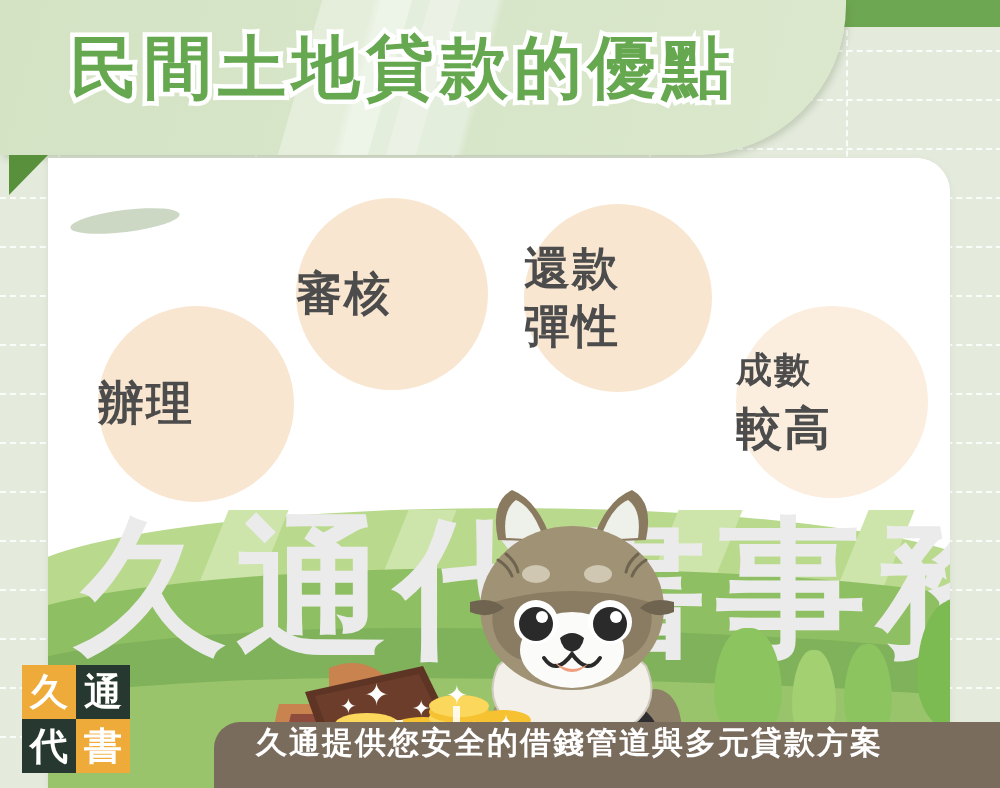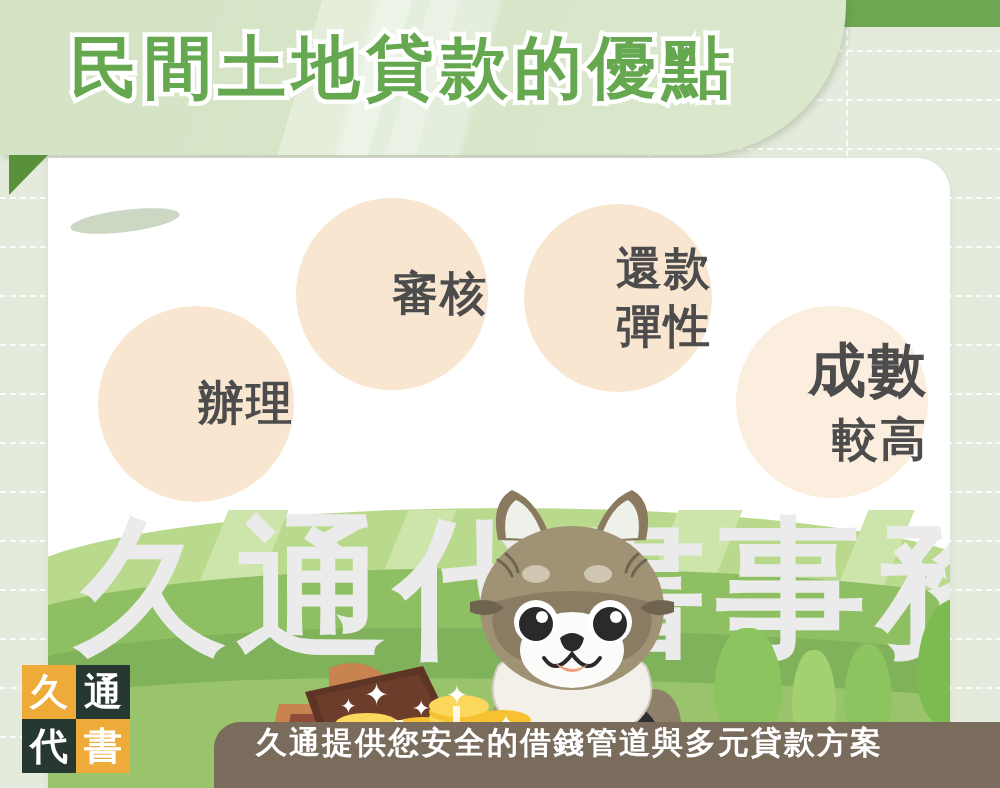--- a/index.html
+++ b/index.html
@@ -108,21 +108,21 @@
     border-bottom:3px solid #e8c47a;border-radius:50%;transform:rotate(-9deg);
   }
   .hat-shadow{
     position:absolute;left:22px;top:52px;width:110px;height:22px;
     background:rgba(86,126,60,.30);border-radius:50%;transform:rotate(-7deg);
   }
 
   
   .bubble{
     position:absolute;border-radius:50%;background:#f8e6d0;
-    display:flex;flex-direction:column;align-items:flex-end;justify-content:center;
+    display:flex;flex-direction:column;align-items:flex-start;justify-content:center;
   }
   .bubble.pale{background:#fbeede;}
   .bubble span{
     display:block;color:#4c4c4c;font-weight:bold;line-height:1.04;
     letter-spacing:2px;white-space:nowrap;
   }
 
   
   .mascot{position:absolute;left:392px;top:320px;width:260px;height:340px;}
 
@@ -370,21 +370,21 @@
   <div class="bubble" style="left:296px;top:198px;width:192px;height:192px;">
     <span style="font-size:46px;">審核</span>
   </div>
 
   <div class="bubble" style="left:524px;top:204px;width:188px;height:188px;">
     <span style="font-size:46px;">還款</span>
     <span style="font-size:46px;margin-top:10px;">彈性</span>
   </div>
 
   <div class="bubble pale" style="left:736px;top:306px;width:192px;height:192px;">
-    <span style="font-size:58px;">成數</span>
+    <span style="font-size:36px;">成數</span>
     <span style="font-size:46px;margin-top:16px;">較高</span>
   </div>
 
   <div class="bottom-bar">
     <div class="bottom-text">久通提供您安全的借錢管道與多元貸款方案</div>
   </div>
 
   <div class="logo">
     <div class="lg-a">久</div>
     <div class="lg-b">通</div>

